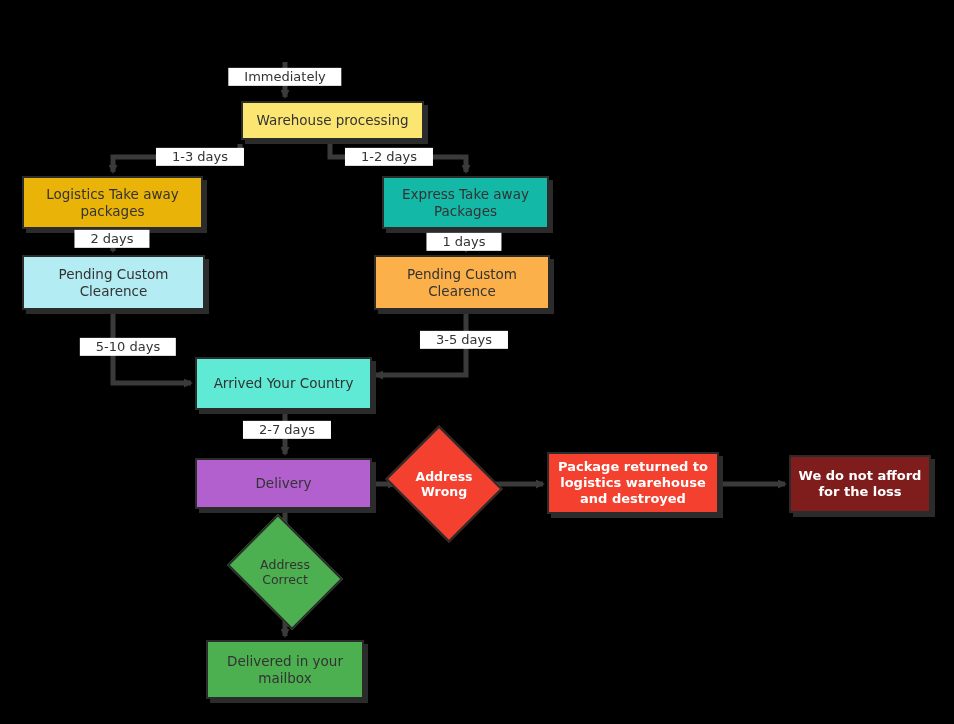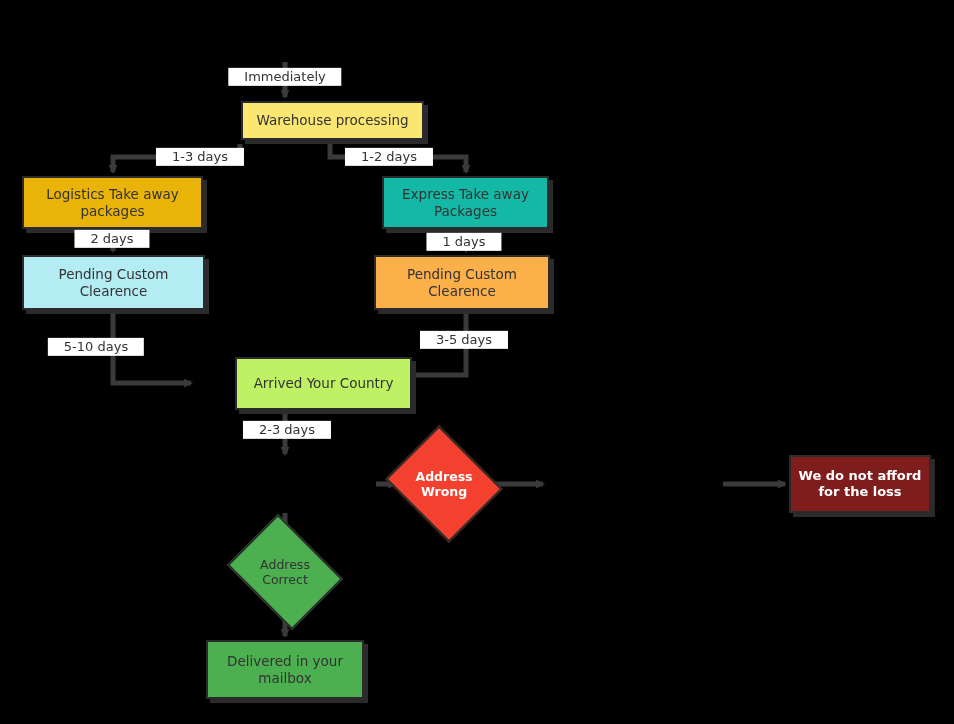--- a/index.html
+++ b/index.html
@@ -137,25 +137,31 @@
   </div>
 
   <div class="node" style="left:22px; top:255px; width:183px; height:55px; background:#B3ECF2;">
     <span class="label">Pending Custom<br>Clearence</span>
   </div>
 
   <div class="node" style="left:374px; top:255px; width:176px; height:55px; background:#FBB04A;">
     <span class="label">Pending Custom<br>Clearence</span>
   </div>
 
-  <div class="node" style="left:195px; top:357px; width:177px; height:53px; background:#bef264;margin-left:40px;">
+  <div class="node" style="left:195px; top:357px; width:177px; height:53px; background:#5eead4;">
     <span class="label">Arrived Your Country</span>
   </div>
 
+  <div class="node" style="left:195px; top:458px; width:177px; height:51px; background:#B160CE;">
+    <span class="label">Delivery</span>
+  </div>
 
+  <div class="node whitetext" style="left:547px; top:452px; width:172px; height:62px; background:#F4402E; font-size:13px;">
+    <span class="label">Package returned to<br>logistics warehouse<br>and destroyed</span>
+  </div>
 
   <div class="node whitetext" style="left:789px; top:455px; width:142px; height:58px; background:#7f1d1d; font-size:13px;">
     <span class="label">We do not afford<br>for the loss</span>
   </div>
 
   <div class="node" style="left:206px; top:640px; width:158px; height:59px; background:#4CAF50;">
     <span class="label">Delivered in your<br>mailbox</span>
   </div>
 
   <div class="diamond whitetext" style="left:399px; top:446px; width:90px; height:76px;">
@@ -166,17 +172,17 @@
   <div class="diamond" style="left:239px; top:536px; width:92px; height:72px;">
     <span class="dshape" style="background:#4CAF50;"></span>
     <span class="dlabel">Address<br>Correct</span>
   </div>
 
   <div class="edge-label" style="left:285px; top:77px;">Immediately</div>
   <div class="edge-label" style="left:200px; top:157px;">1-3 days</div>
   <div class="edge-label" style="left:389px; top:157px;">1-2 days</div>
   <div class="edge-label" style="left:112px; top:239px;">2 days</div>
   <div class="edge-label" style="left:464px; top:242px;">1 days</div>
-  <div class="edge-label" style="left:96px; top:347px;text-align:center;">5-10 days</div>
+  <div class="edge-label" style="left:128px; top:347px;text-align:center;">5-10 days</div>
   <div class="edge-label" style="left:464px; top:340px;">3-5 days</div>
-  <div class="edge-label" style="left:287px; top:430px;">2-3 days</div>
+  <div class="edge-label" style="left:287px; top:430px;">2-7 days</div>
 
 </div>
 
 </body></html>

